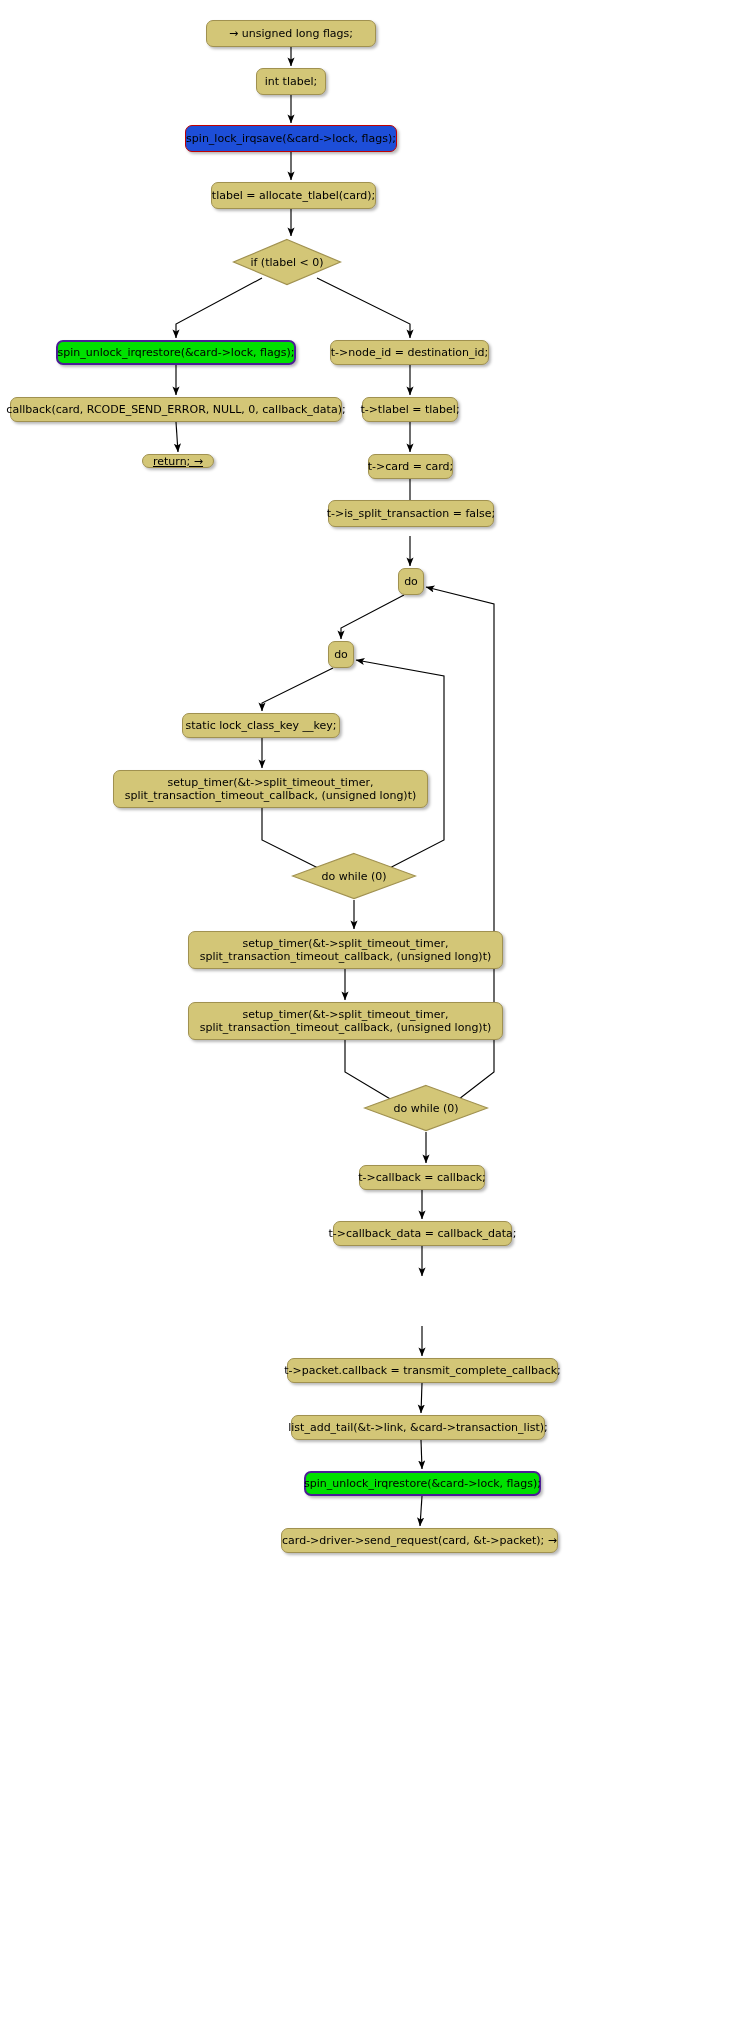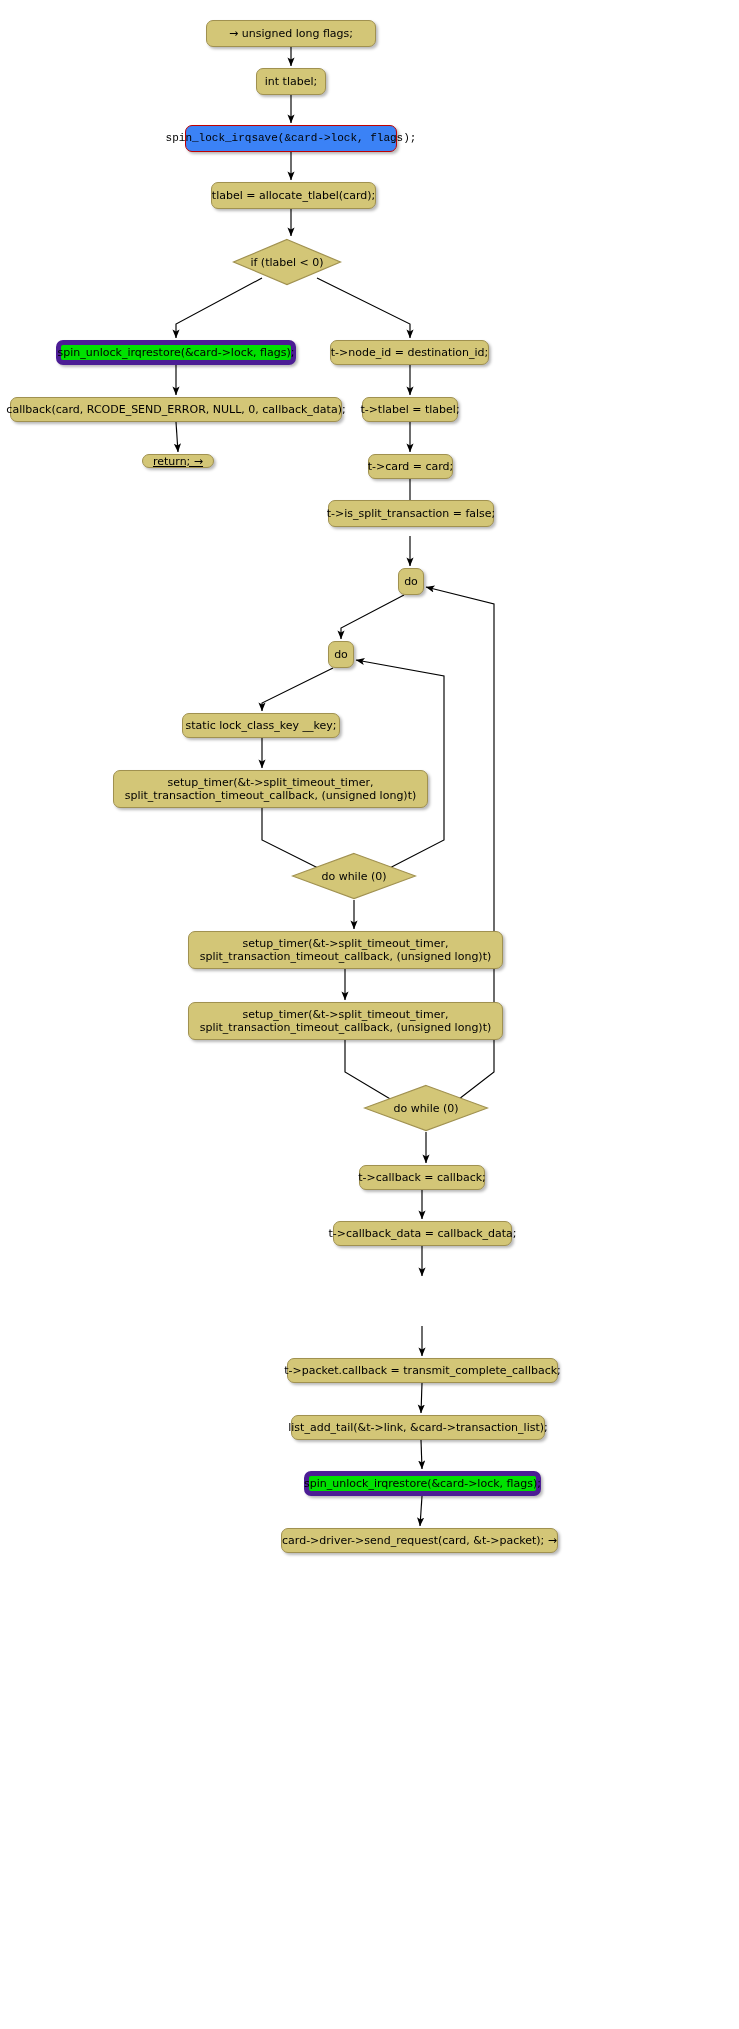--- a/index.html
+++ b/index.html
@@ -39,27 +39,26 @@
     white-space: pre;
   }
   .node.process {
     background: #d3c677;
     border: 1px solid #a09150;
     border-radius: 7px;
     box-shadow: 2px 2px 3px rgba(0,0,0,0.28);
     padding: 2px 7px;
   }
   .node.process.lock {
-    background: #3b82f6;
+    background: #1d4ed8;
     border: 1px solid #c00000;
-    font-family: Liberation Mono, monospace;
   }
   .node.process.unlock {
     background: #00e000;
-    border: 5px solid #4c1d95;
+    border: 2px solid #4c1d95;
   }
   .diamond-wrap {
     position: absolute;
   }
   .diamond-shape {
     position: absolute;
     left: 0;
     top: 0;
   }
   .diamond-label {

